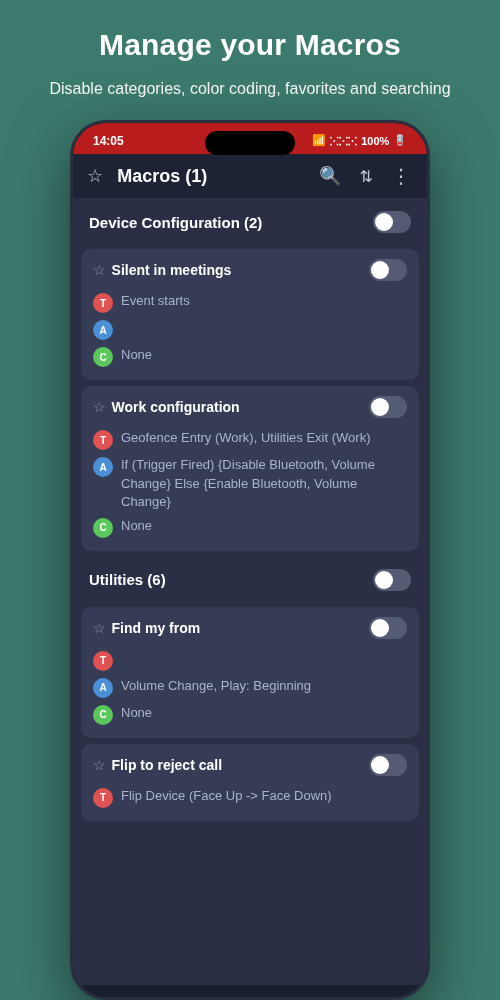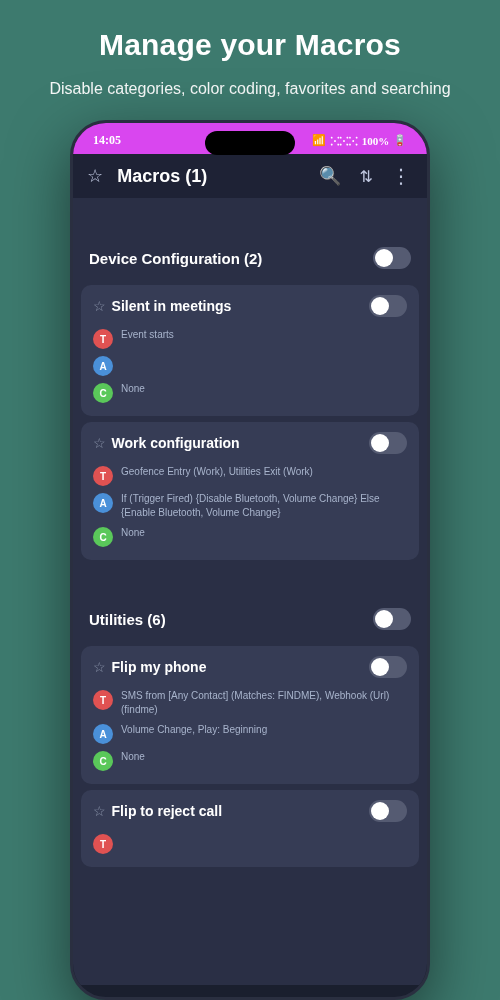--- a/index.html
+++ b/index.html
@@ -34,29 +34,28 @@
       width: 360px;
       background: #1a1f2e;
       border-radius: 36px;
       overflow: hidden;
       box-shadow: 0 20px 60px rgba(0,0,0,0.5);
       position: relative;
       border: 3px solid #2a2f40;
       flex: 1;
     }
     .status-bar {
-      background: #d946ef;
+      background: #b91c1c;
       display: flex;
       justify-content: space-between;
       align-items: center;
       padding: 10px 20px 6px;
       color: white;
       font-size: 12px;
       font-weight: 600;
-      font-family: Liberation Serif, serif;
     }
     .status-right {
       display: flex;
       align-items: center;
       gap: 4px;
       font-size: 11px;
     }
     .dynamic-island {
       background: #000;
       border-radius: 20px;
@@ -102,21 +101,20 @@
       overflow-y: auto;
       height: calc(100% - 88px);
     }
     .scroll-area::-webkit-scrollbar { display: none; }
     .category-header {
       background: #2a2f45;
       padding: 12px 16px;
       display: flex;
       align-items: center;
       justify-content: space-between;
-      margin-top: 36px;
     }
     .category-title {
       color: white;
       font-size: 15px;
       font-weight: 600;
     }
     .macro-card {
       background: #363c55;
       margin: 4px 8px;
       border-radius: 10px;
@@ -156,21 +154,21 @@
       font-weight: 700;
       color: white;
       flex-shrink: 0;
       margin-top: 1px;
     }
     .badge-t { background: #e05252; }
     .badge-a { background: #4a90d9; }
     .badge-c { background: #5ac85a; }
     .detail-text {
       color: #a8b4cc;
-      font-size: 10px;
+      font-size: 13px;
       line-height: 1.4;
     }
     
     .toggle {
       width: 38px;
       height: 22px;
       border-radius: 11px;
       position: relative;
       flex-shrink: 0;
       cursor: pointer;
@@ -277,28 +275,27 @@
 
     </div>
       <div class="category-header">
     <span class="category-title">Utilities (6)</span>
     <div class="toggle toggle-off"></div>
   </div>
       <div class="macro-card">
       <div class="macro-header">
         <div class="macro-title-row">
           <span class="star-sm">☆</span>
-          <span class="macro-title">Flip my phone</span>
+          <span class="macro-title">Find my from</span>
         </div>
         <div class="toggle toggle-off"></div>
       </div>
 
         <div class="macro-detail">
           <span class="badge badge-t">T</span>
-          <span class="detail-text">SMS from [Any Contact] (Matches: FINDME), Webhook (Url) (findme)</span>
         </div>
 
         <div class="macro-detail">
           <span class="badge badge-a">A</span>
           <span class="detail-text">Volume Change, Play: Beginning</span>
         </div>
 
         <div class="macro-detail">
           <span class="badge badge-c">C</span>
           <span class="detail-text">None</span>
@@ -309,17 +306,18 @@
       <div class="macro-header">
         <div class="macro-title-row">
           <span class="star-sm">☆</span>
           <span class="macro-title">Flip to reject call</span>
         </div>
         <div class="toggle toggle-off"></div>
       </div>
 
         <div class="macro-detail">
           <span class="badge badge-t">T</span>
+          <span class="detail-text">Flip Device (Face Up -&gt; Face Down)</span>
         </div>
 
     </div>
     </div>
 </div>
 
 </body></html>

